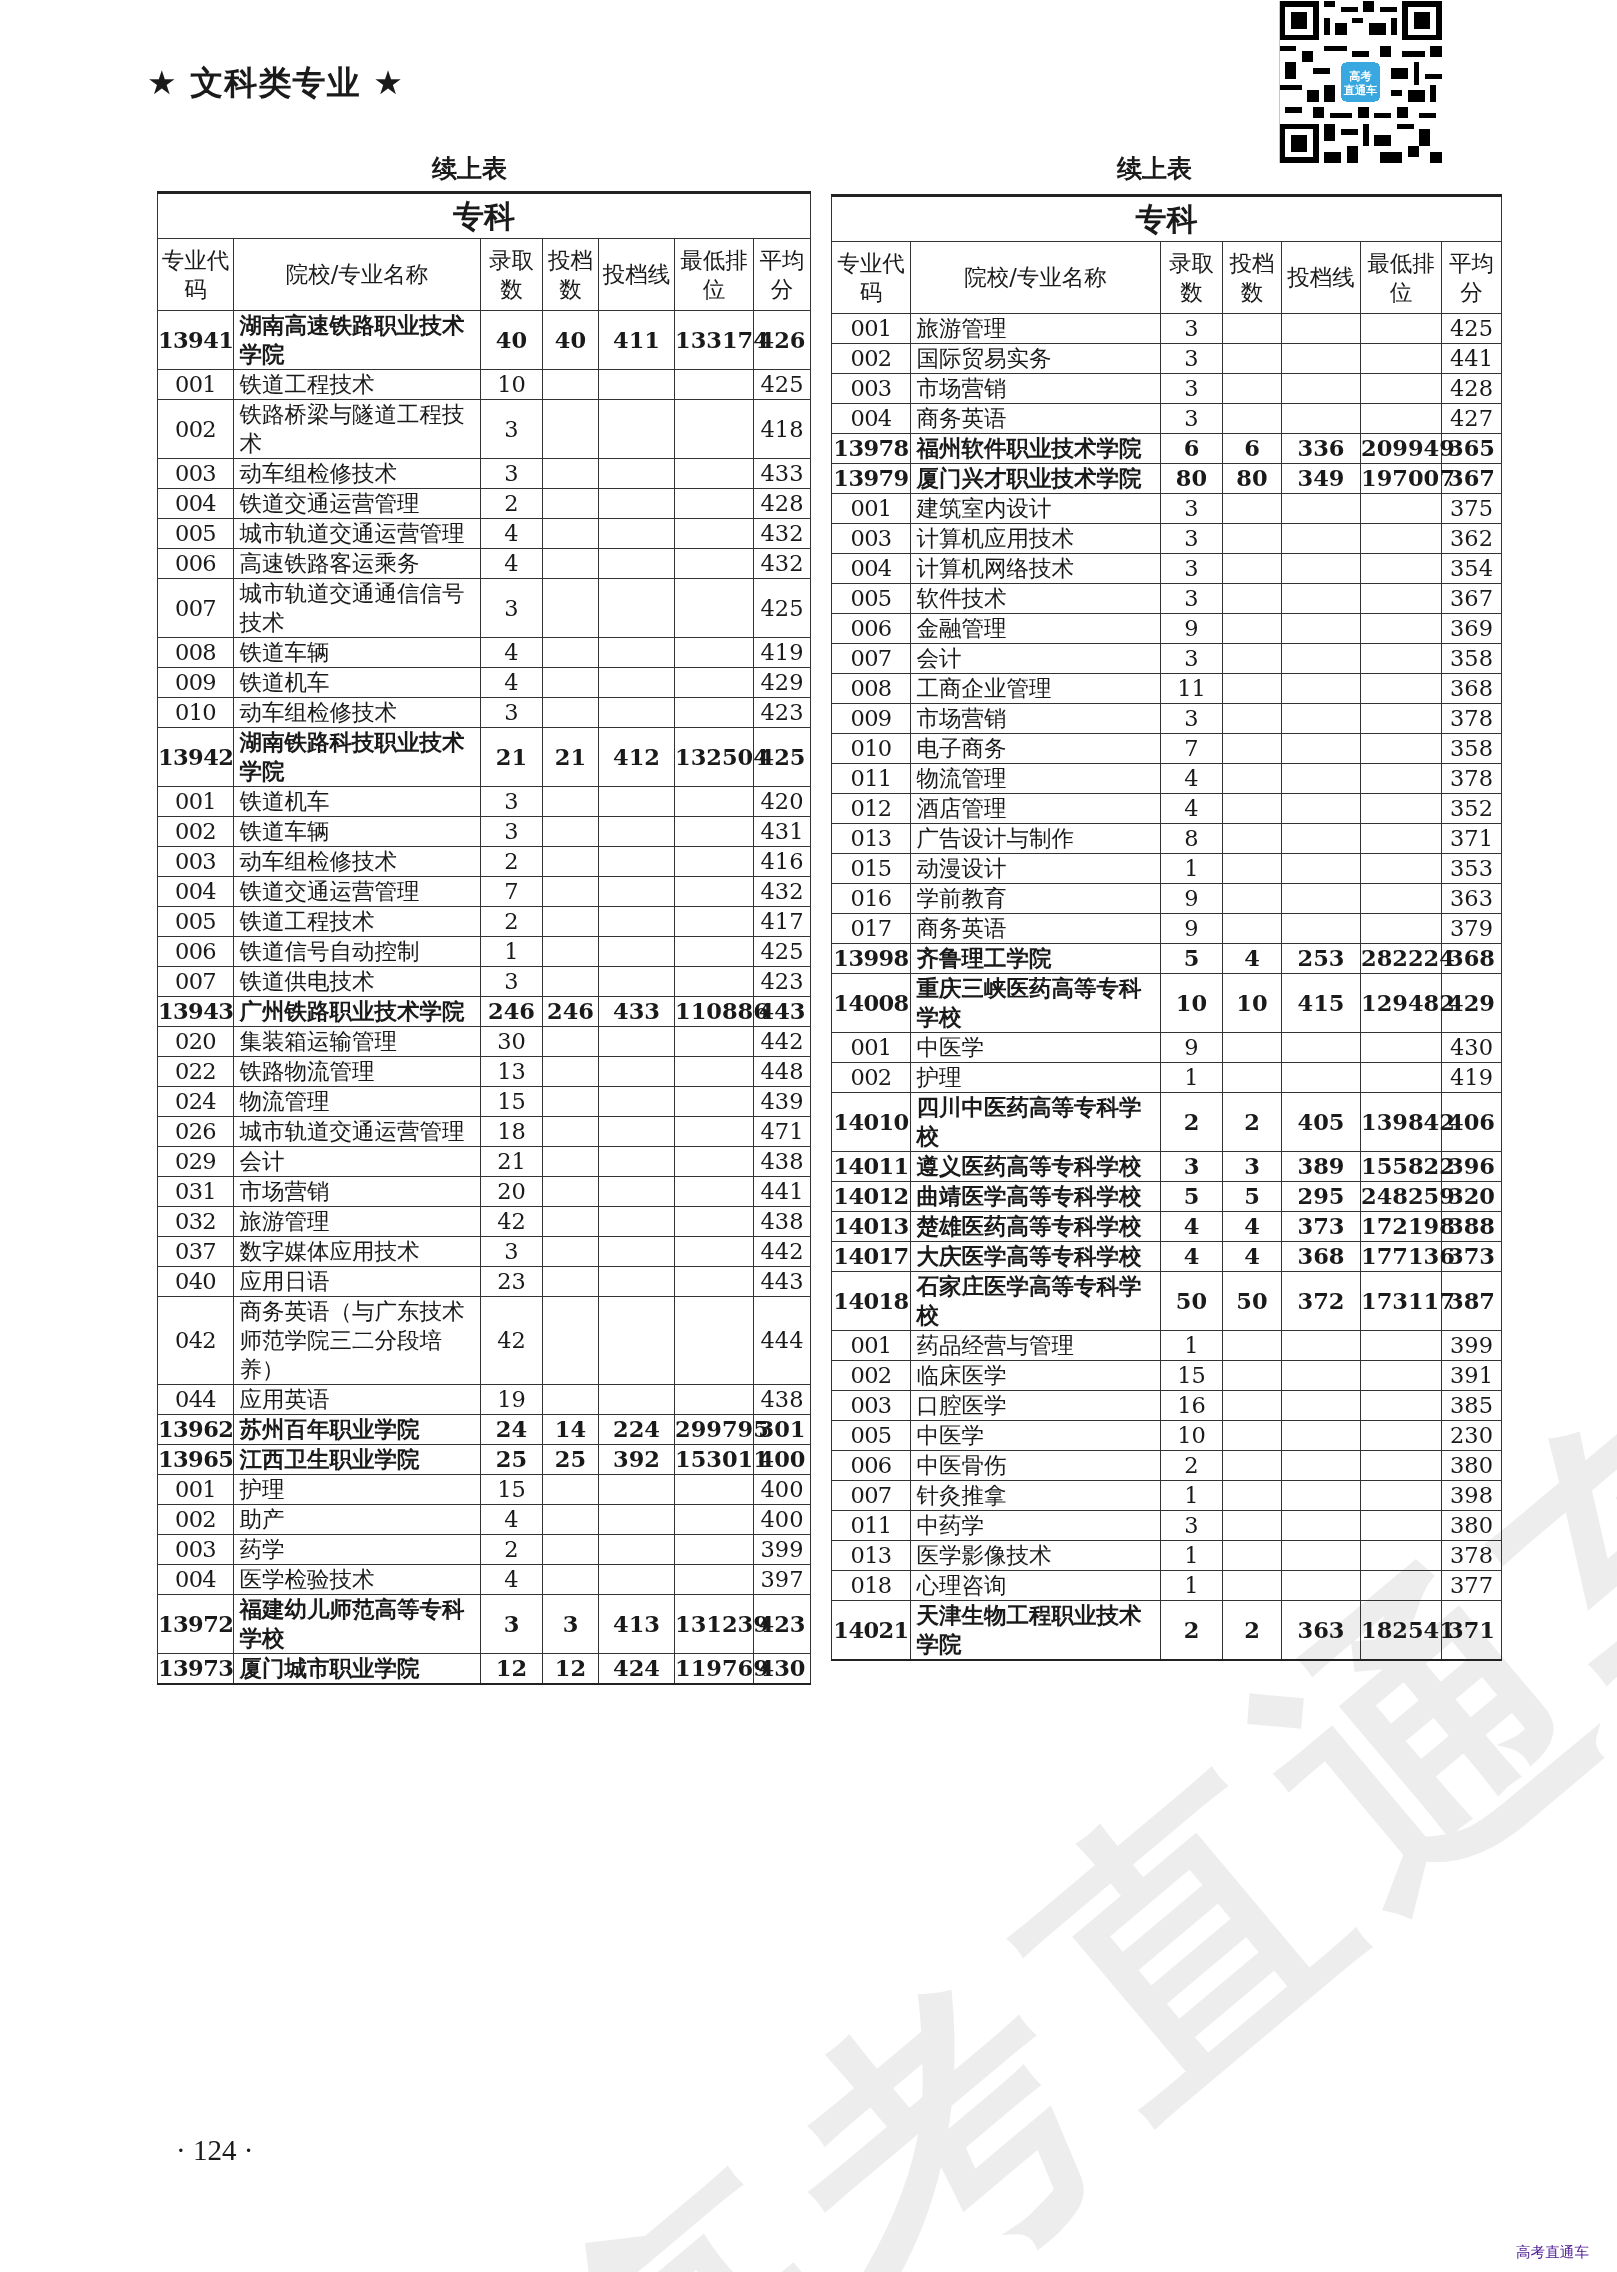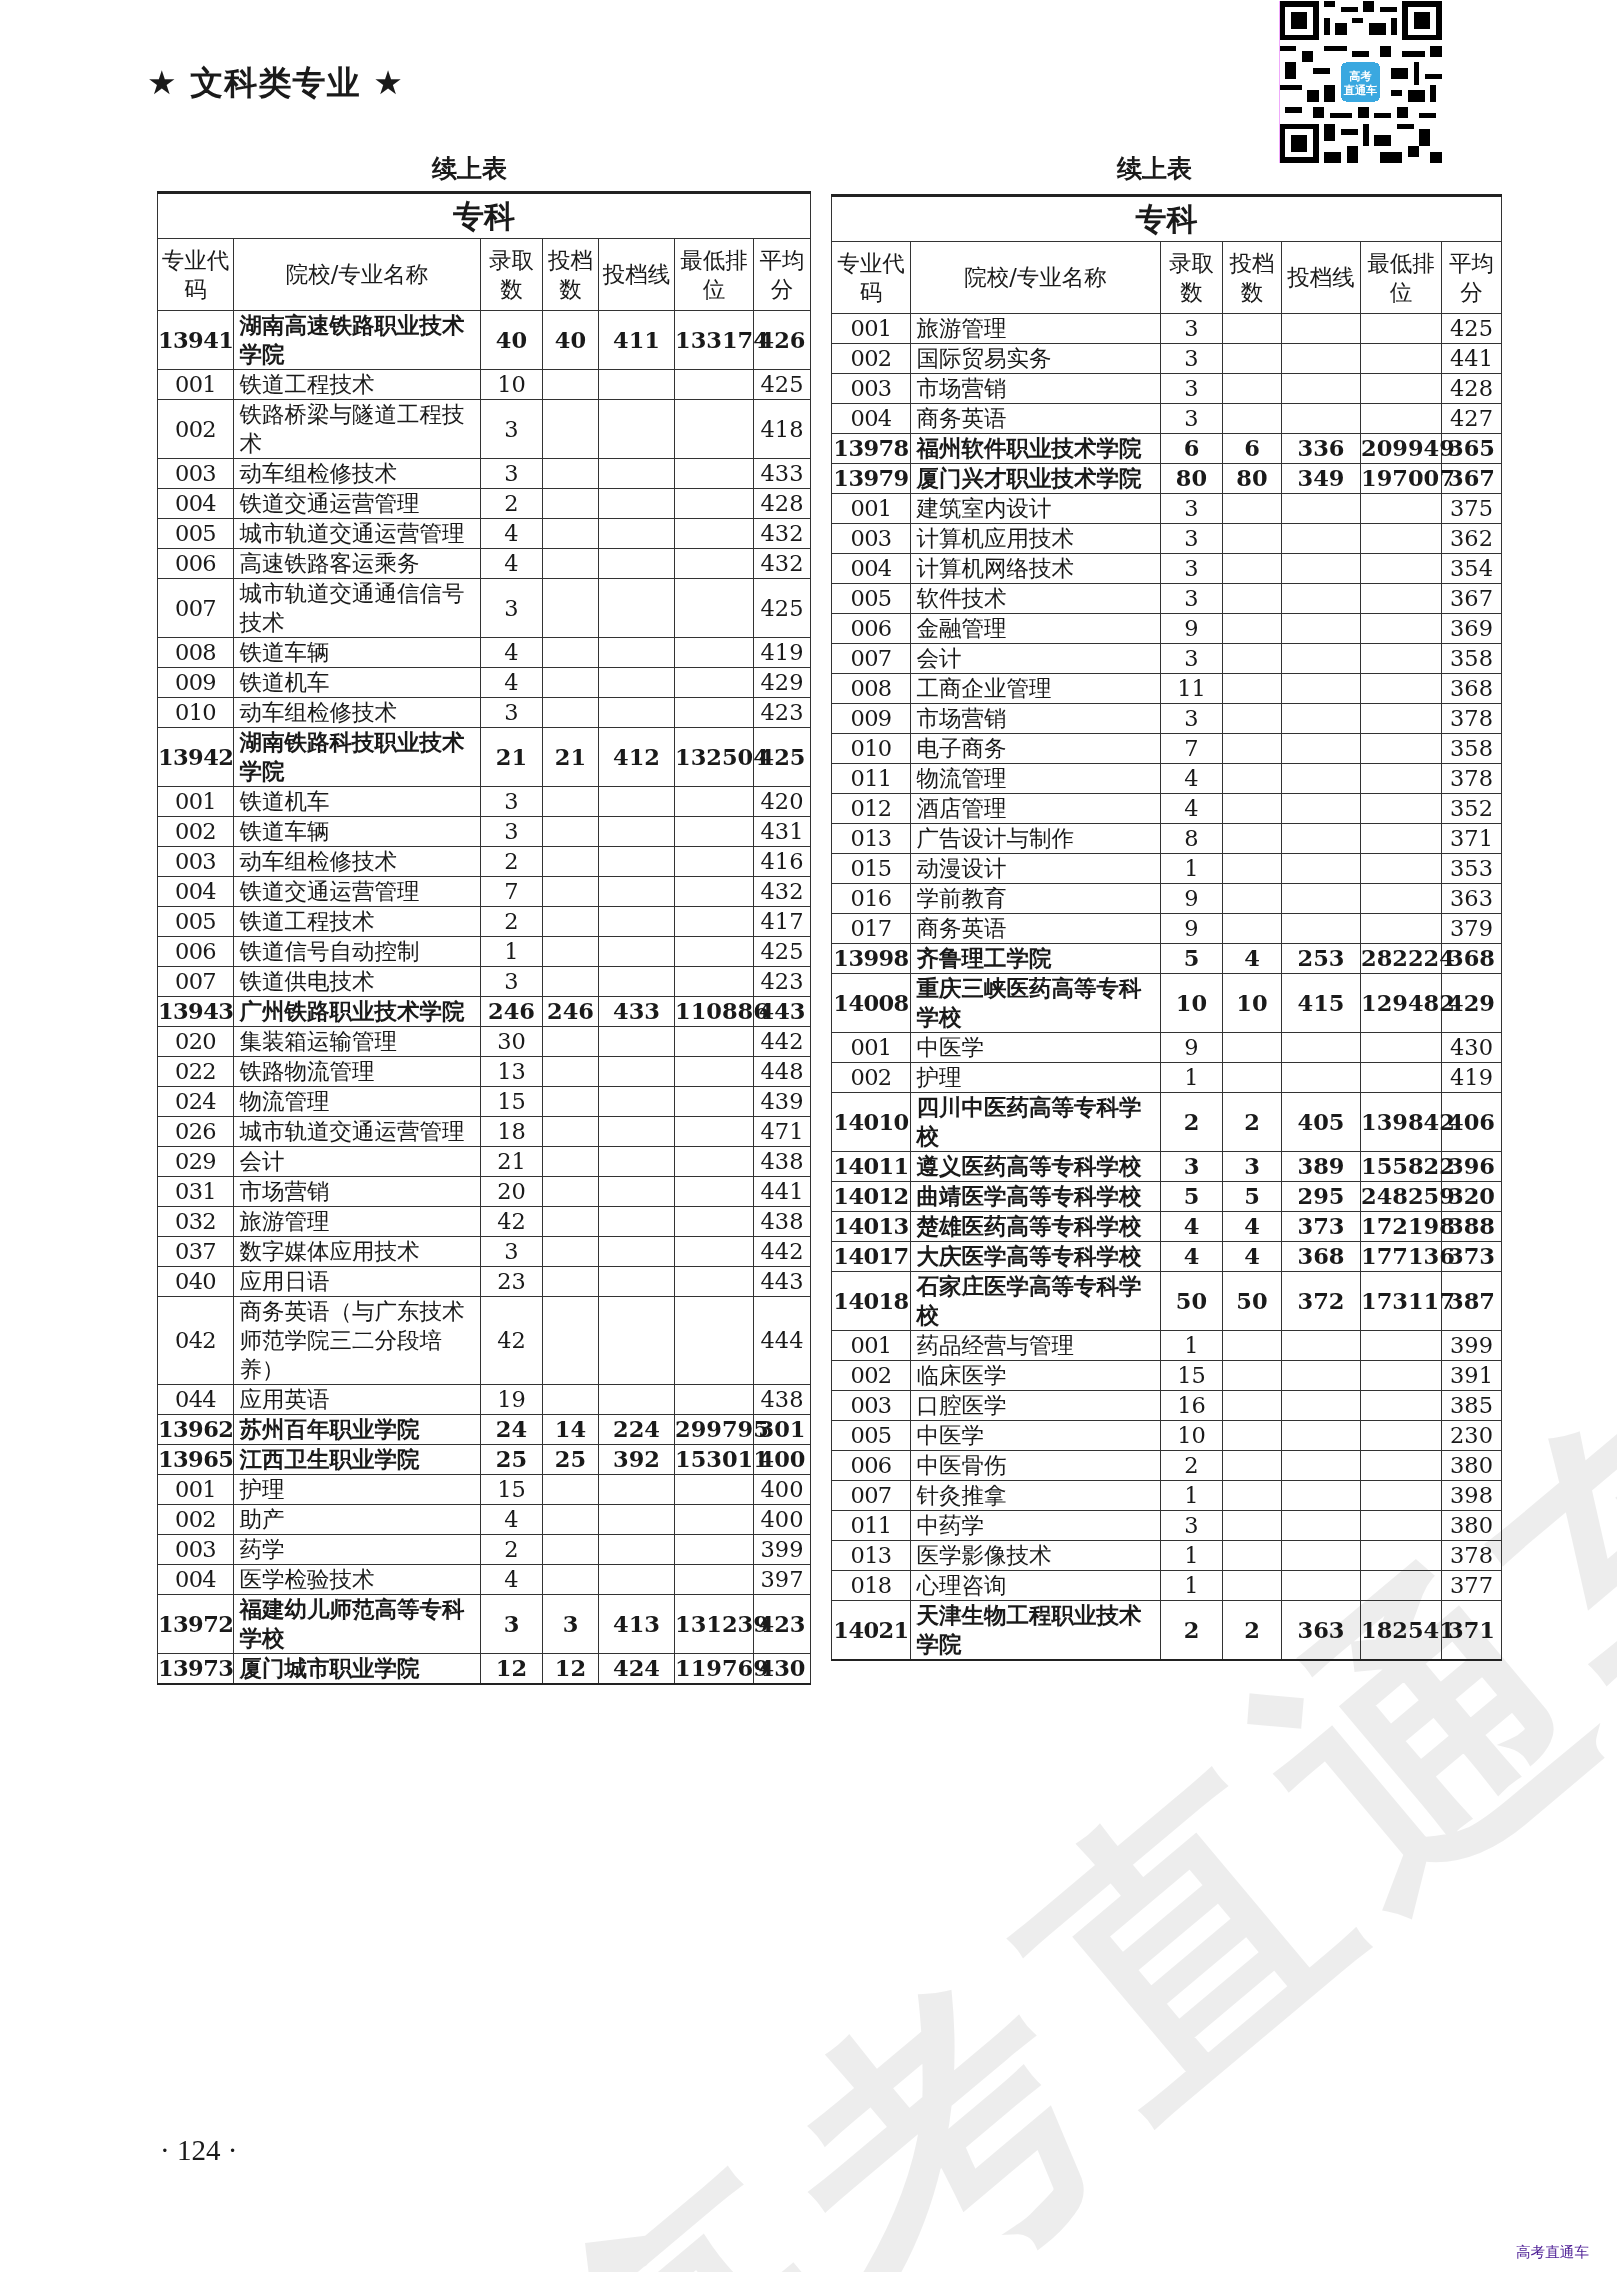--- a/index.html
+++ b/index.html
@@ -18,21 +18,21 @@
   table.grid td, table.grid th { border:1.1px solid #333; padding:0; text-align:center; vertical-align:middle;
         font-weight:normal; line-height:29px; }
   table.grid th.band { font-size:31px; font-family:"DejaVu Sans",sans-serif; font-weight:bold; height:44px; line-height:44px; }
   table.grid th.hdr { font-size:22.5px; font-family:"DejaVu Sans",sans-serif; line-height:29px; height:71px; }
   table.grid td { font-size:22.5px; }
   table.grid td.name { text-align:left; padding-left:5.6px; padding-right:3.4px; font-family:"DejaVu Sans",sans-serif;
         font-size:22.5px; line-height:29px; word-break:break-all; }
   table.grid tr.school td { font-weight:bold; }
   table.grid tr.school td.name { font-weight:bold; }
   table.grid td.code { font-size:22.5px; letter-spacing:-0.6px; }
-  .page-num { position:absolute; left:160px; top:2134px; font-size:29px; font-family:"Liberation Serif",serif; }
+  .page-num { position:absolute; left:176px; top:2134px; font-size:29px; font-family:"Liberation Serif",serif; }
   .corner-mark { position:absolute; left:1516px; top:2243px; font-size:14.6px; color:#4c1d95;
         font-family:"DejaVu Sans",sans-serif; }
 </style>
 </head>
 <body>
 
 <div class="watermark">
   <div class="wm" style="left:84px; top:842px;">高考直通车微信 ID:gkztcwx</div>
 </div>
 

